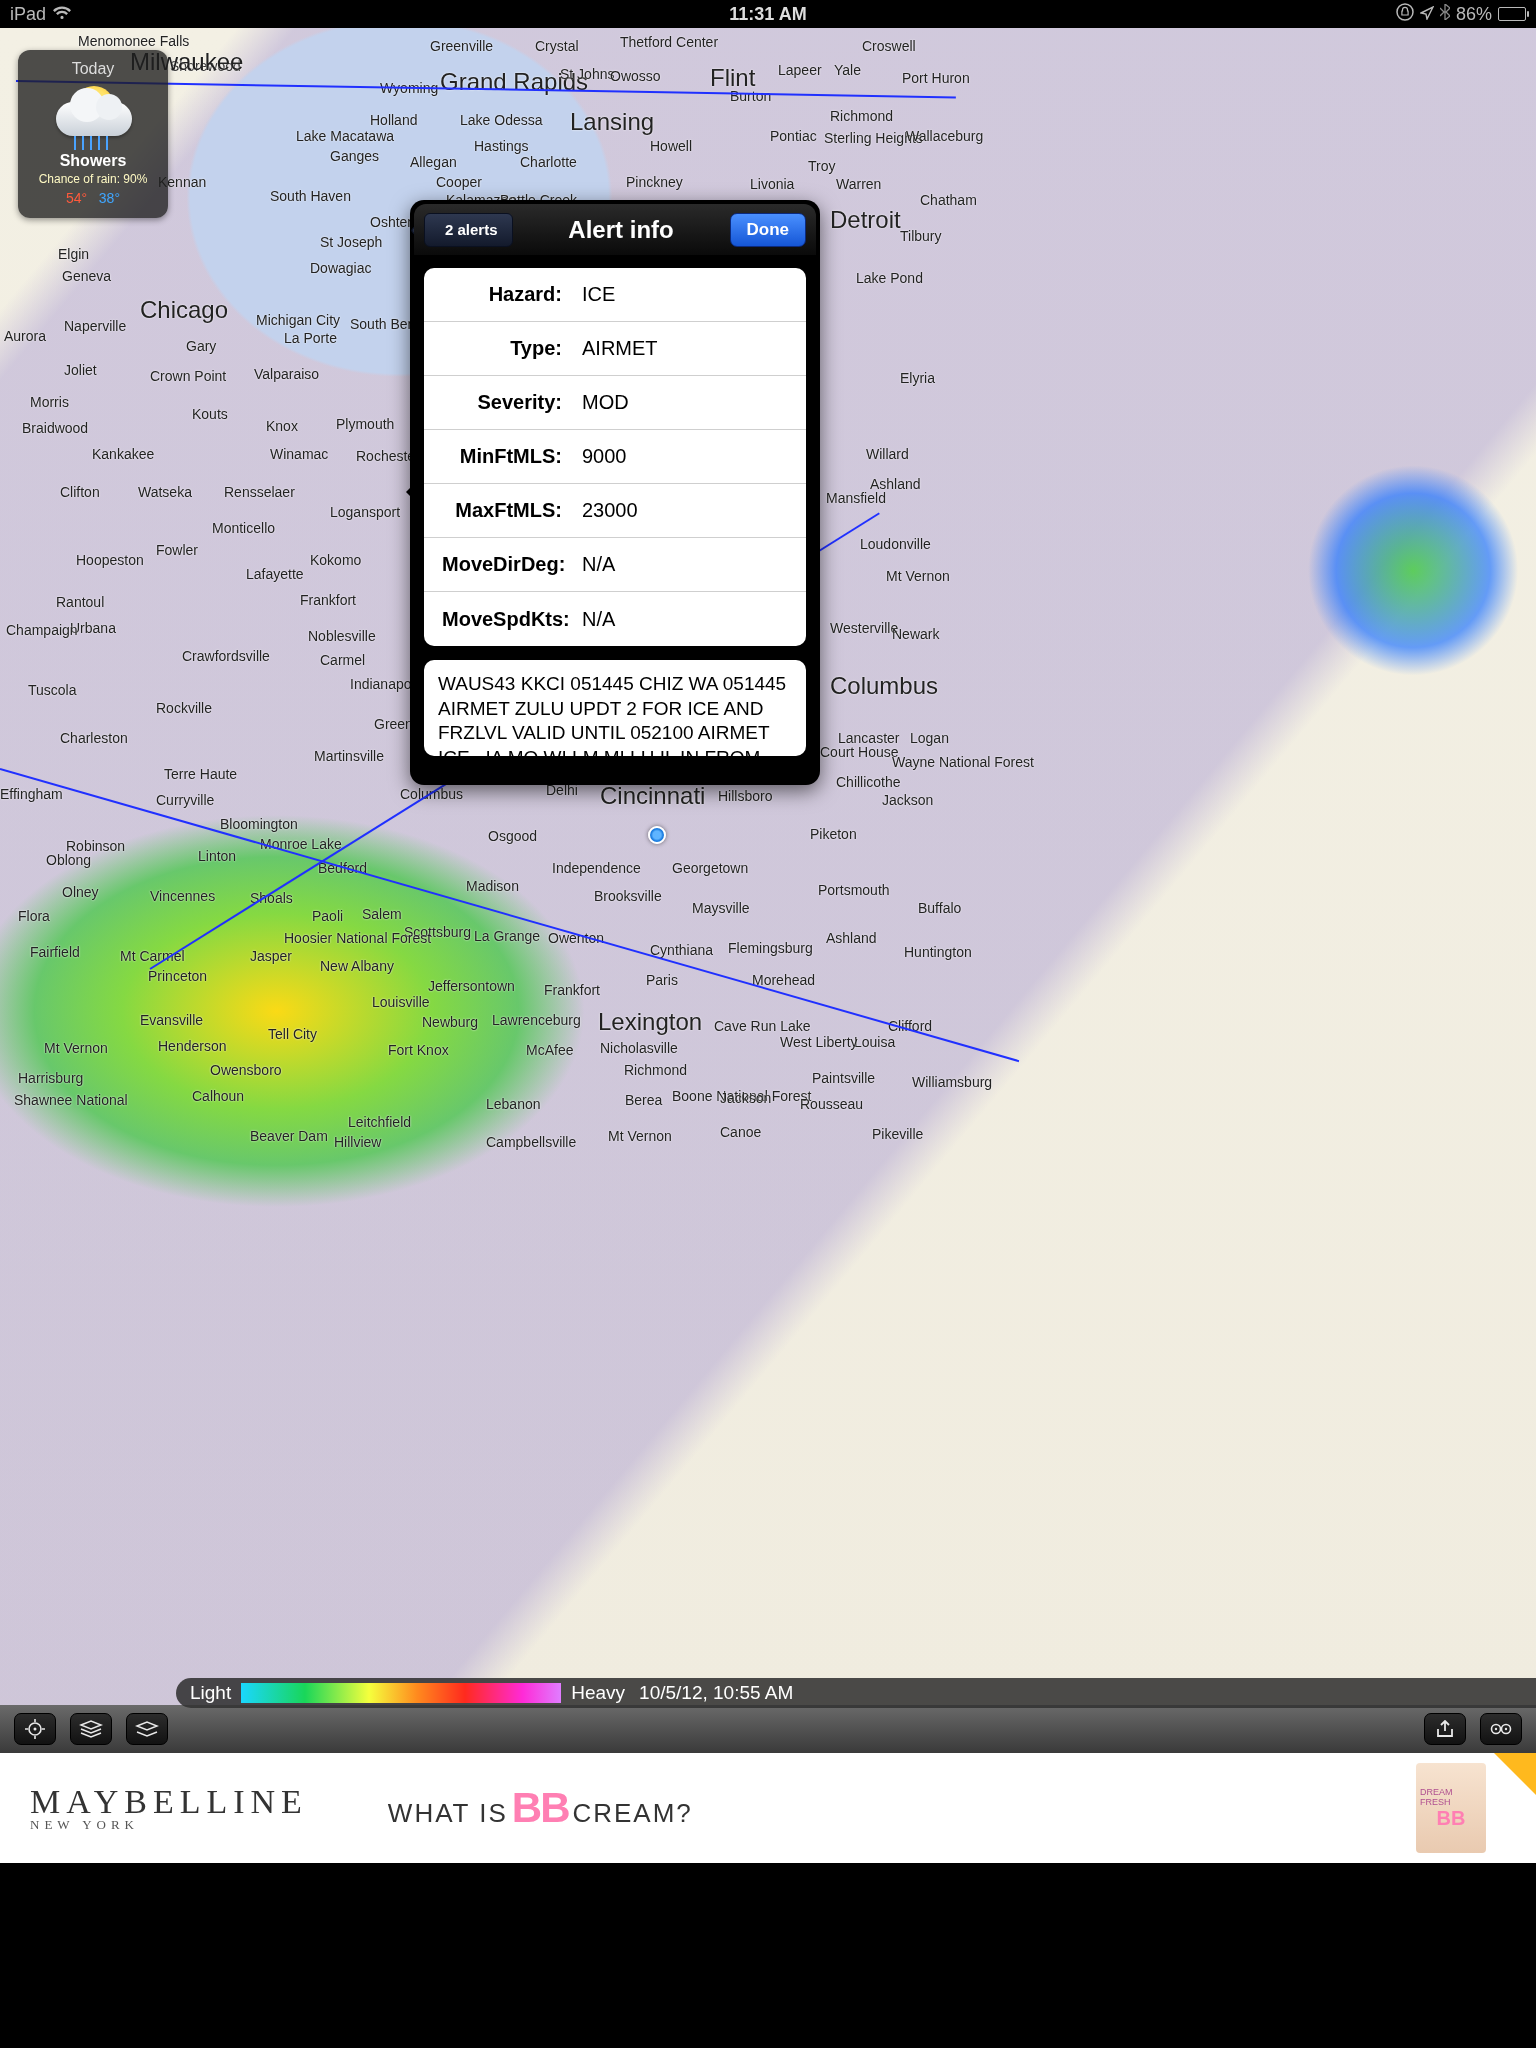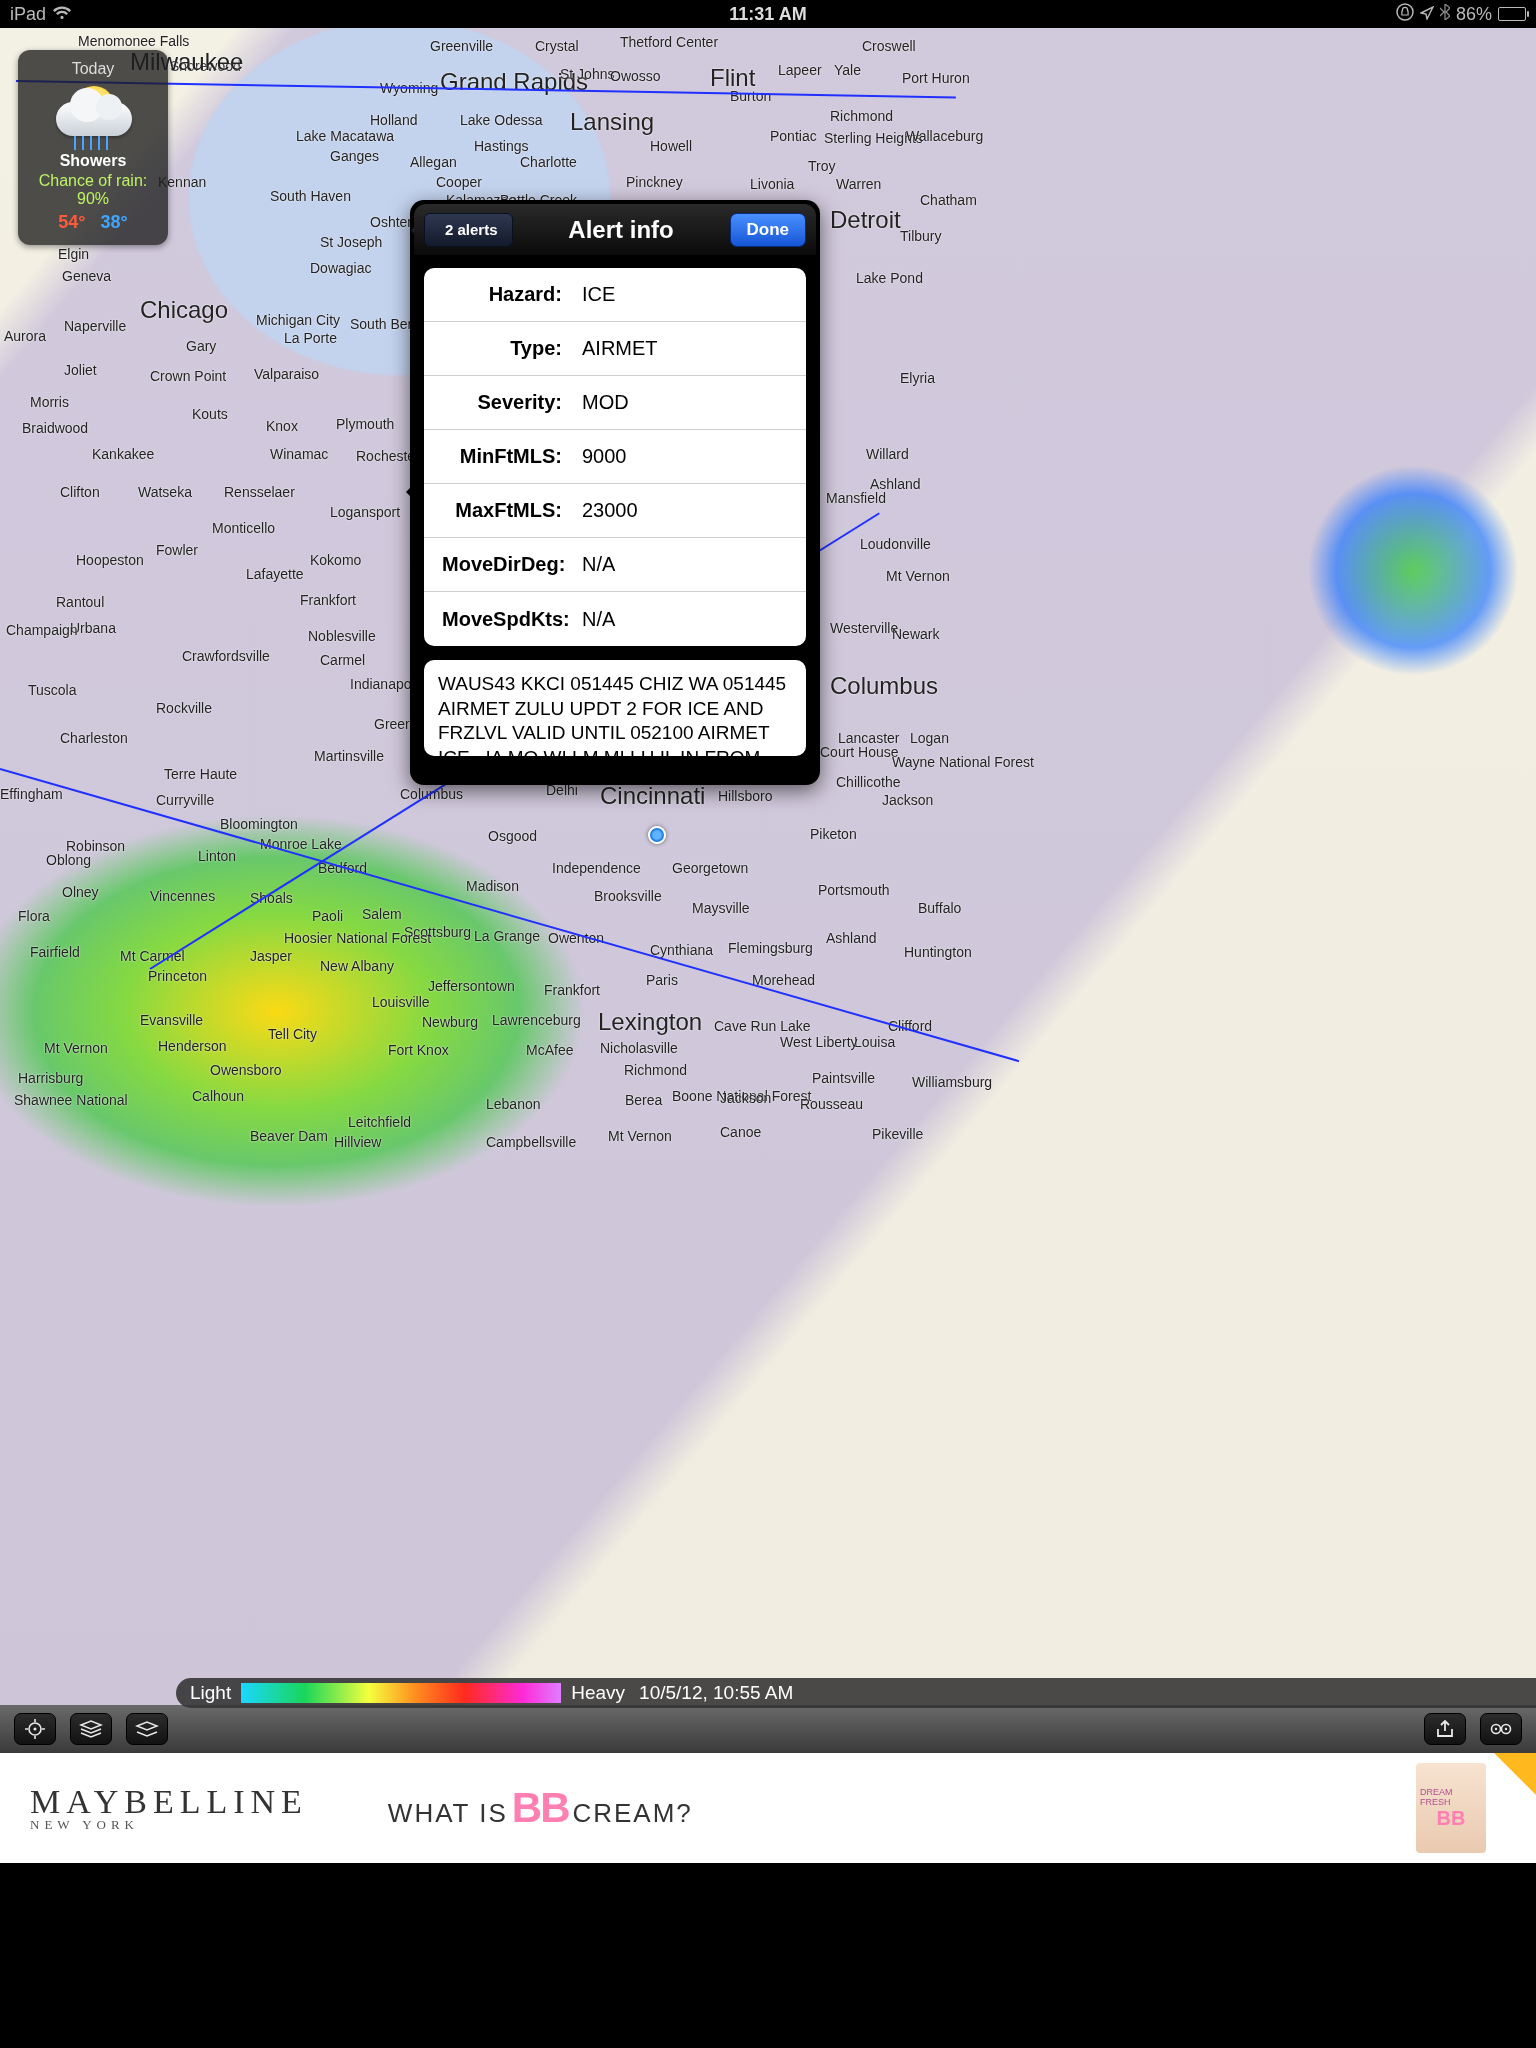--- a/index.html
+++ b/index.html
@@ -65,22 +65,22 @@
   }
   .sun { position:absolute; top:6px; left:26px; width:40px; height:40px; border-radius:50%;
          background: radial-gradient(circle,#ffe36b 0 55%,#ffc21f 100%); }
   .cloud { position:absolute; top:22px; left:8px; width:76px; height:34px; border-radius:20px;
            background: linear-gradient(#fff,#c9d0d8); box-shadow:0 2px 3px rgba(0,0,0,.3);}
   .cloud::before{content:'';position:absolute;top:-14px;left:14px;width:34px;height:34px;border-radius:50%;background:#f4f6f8;}
   .cloud::after{content:'';position:absolute;top:-8px;left:40px;width:26px;height:26px;border-radius:50%;background:#eef1f4;}
   .rain { position:absolute; bottom:0; left:26px; width:40px; height:14px;
           background: repeating-linear-gradient(90deg,#4aa3ff 0 2px,transparent 2px 8px);}
   .cond { font-size:16px; font-weight:700; }
-  .chance { font-size:16px; color:#bef264; margin:2px 0 4px;}
-  .temps { font-size:18px; font-weight:700; }
+  .chance { font-size:12px; color:#fef9c3; margin:2px 0 4px;}
+  .temps { font-size:14px; font-weight:400; }
   .hi{color:#ff5a3c;} .lo{color:#3fa6ff;}
 
   
   .popover {
     position:absolute; top:200px; left:410px; width:410px; height:585px;
     background:#000; border-radius:14px; z-index:40; padding:4px;
     box-shadow:0 6px 20px rgba(0,0,0,.55);
   }
   .popover::before{
     content:''; position:absolute; left:-16px; top:280px;

